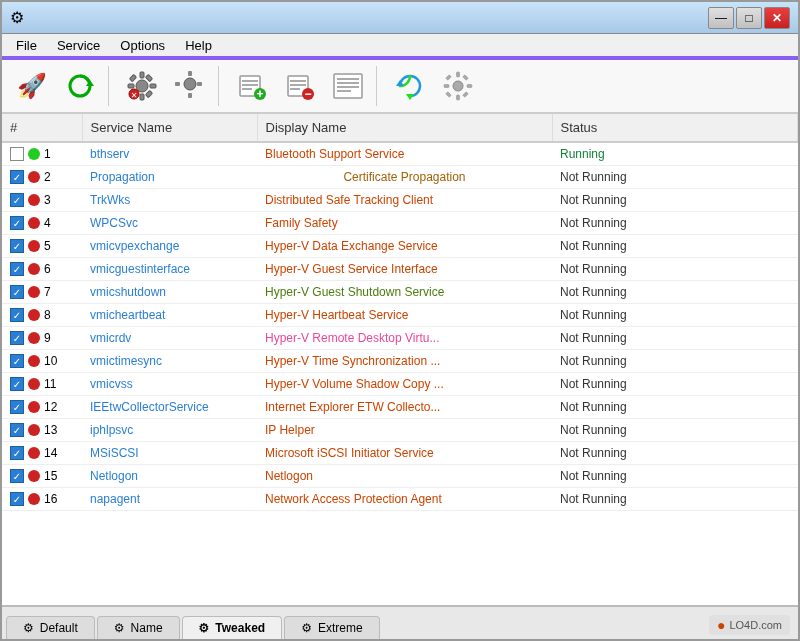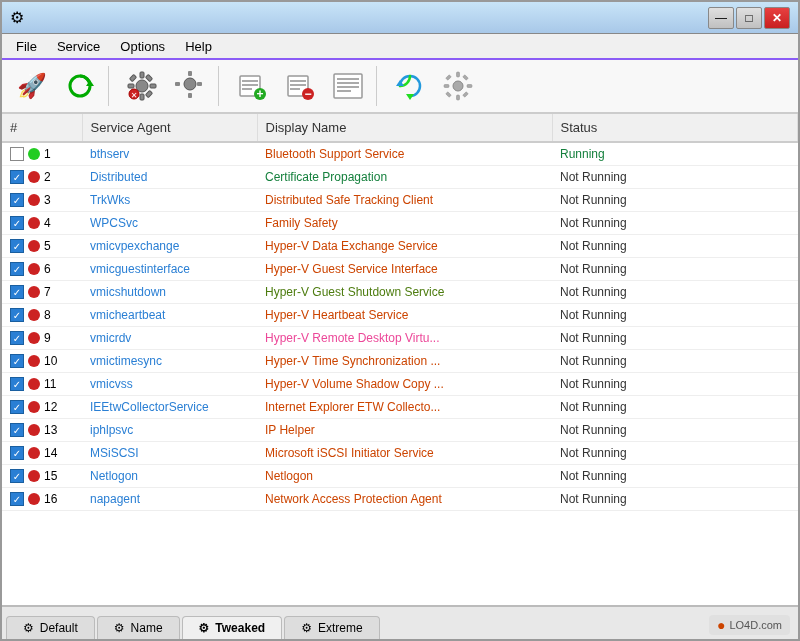--- a/index.html
+++ b/index.html
@@ -61,21 +61,21 @@
       background: linear-gradient(to bottom, #e84040, #c82020);
       color: white;
       font-weight: bold;
     }
     .menu-bar {
       background: #f0f0f0;
       height: 26px;
       display: flex;
       align-items: center;
       padding: 0 4px;
-      border-bottom: 2px solid #8b5cf6;
+      border-bottom: 4px solid #8b5cf6;
     }
     .menu-item {
       padding: 3px 10px;
       cursor: pointer;
       border-radius: 2px;
     }
     .toolbar {
       background: #f8f8f8;
       height: 54px;
       display: flex;
@@ -311,21 +311,21 @@
       </svg>
     </div>
   </div>
 
   <div class="main-content">
     <div class="table-container">
       <table>
         <thead>
           <tr>
             <th style="width:80px">#</th>
-            <th style="width:175px">Service Agent</th>
+            <th style="width:175px">Service Name</th>
             <th style="width:295px">Display Name</th>
             <th>Status</th>
           </tr>
         </thead>
         <tbody id="table-body">
         <tr>
               <td style="width: 80px;">
                 <div class="checkbox-cell">
                   <div class="cb"></div>
                   <span class="dot green"></span>
@@ -337,22 +337,22 @@
               <td class="status-running">Running</td>
             </tr>
             <tr>
               <td style="width: 80px;">
                 <div class="checkbox-cell">
                   <div class="cb checked">✓</div>
                   <span class="dot red"></span>
                   <span>2</span>
                 </div>
               </td>
-              <td style="width: 175px; color: rgb(42, 127, 212);">Distributed</td>
-              <td style="width: 295px; color: #15803d;">Certificate Propagation</td>
+              <td style="width: 175px; color: rgb(42, 127, 212);">Propagation</td>
+              <td style="width: 295px; color: #a16207; text-align: center;">Certificate Propagation</td>
               <td class="status-not-running">Not Running</td>
             </tr>
             <tr>
               <td style="width: 80px;">
                 <div class="checkbox-cell">
                   <div class="cb checked">✓</div>
                   <span class="dot red"></span>
                   <span>3</span>
                 </div>
               </td>

